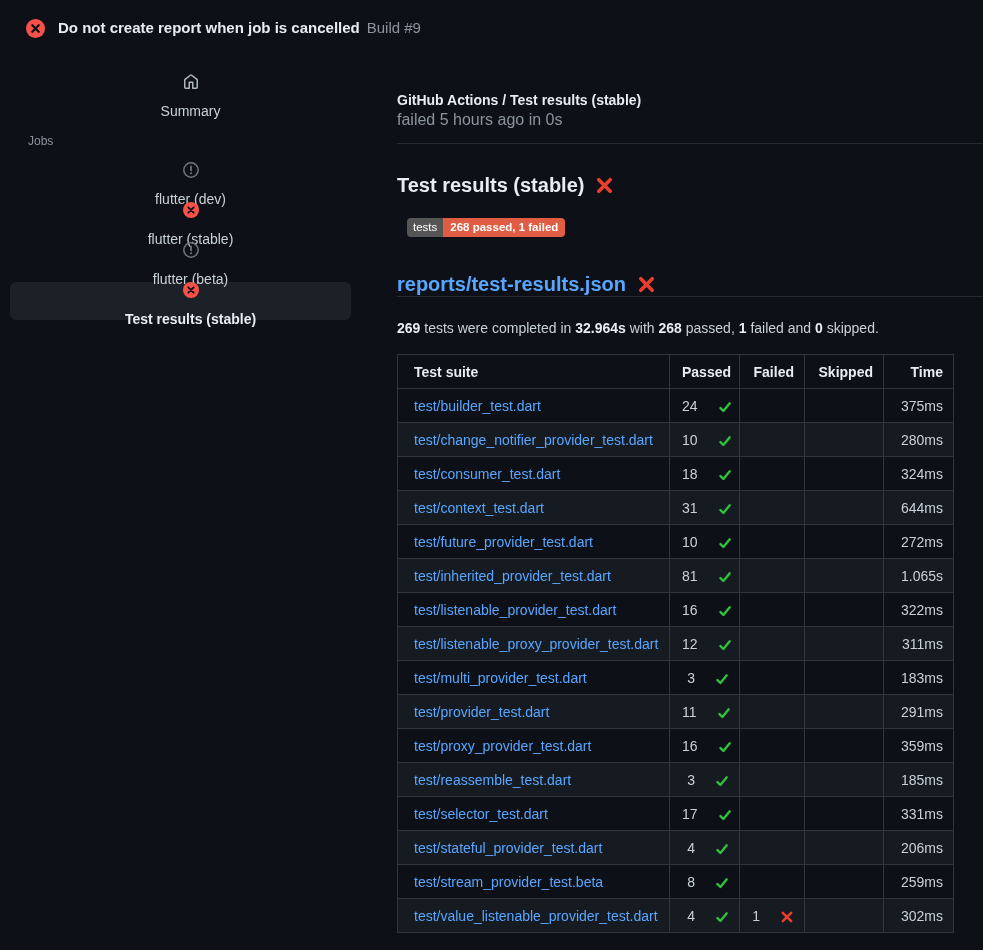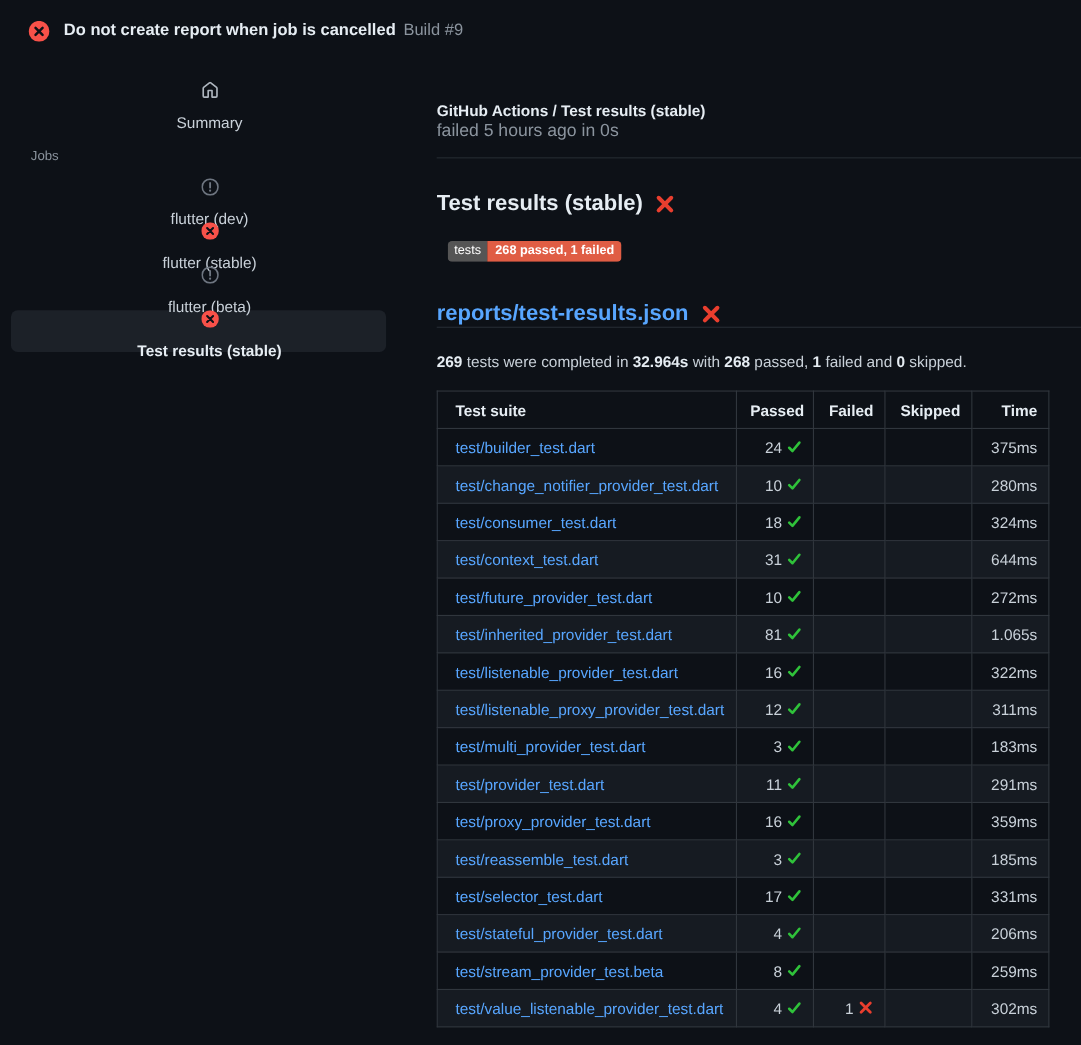--- a/index.html
+++ b/index.html
@@ -52,21 +52,21 @@
   table.results{margin-top:18px;border-collapse:collapse;width:556px;font-size:14px;table-layout:fixed;}
   .results th,.results td{border:1px solid var(--border);height:34px;padding:0 12px;}
   .results th{font-weight:700;color:var(--heading);}
   .results th.suite,.results td.suite{text-align:left;padding:0 16px;}
   .results th.num,.results td.num{text-align:right;padding-right:10px;}
   .results col.c-suite{width:272px;} .results col.c-passed{width:70px;}
   .results col.c-failed{width:65px;} .results col.c-skipped{width:79px;}
   .results col.c-time{width:70px;}
   .results tbody tr:nth-child(even){background:var(--stripe);}
   .results a.suite-link{color:var(--link);text-decoration:none;cursor:pointer;}
-  .cellwrap{display:inline-flex;align-items:flex-start;gap:4px;vertical-align:middle;}
+  .cellwrap{display:inline-flex;align-items:flex-end;gap:20px;vertical-align:middle;}
   .cellwrap .mini-icon{width:14px;height:14px;display:block;}
 </style>
 </head>
 <body>
 
 <header class="run-header">
   <span class="hdr-status">
     <svg width="19" height="19" viewBox="0 0 16 16" style="display:block">
       <circle cx="8" cy="8" r="8" style="fill:var(--status-red)"></circle>
       <path d="M5.3 5.3 L10.7 10.7 M10.7 5.3 L5.3 10.7" style="stroke:var(--bg);stroke-width:1.9;fill:none" stroke-linecap="round"></path>

